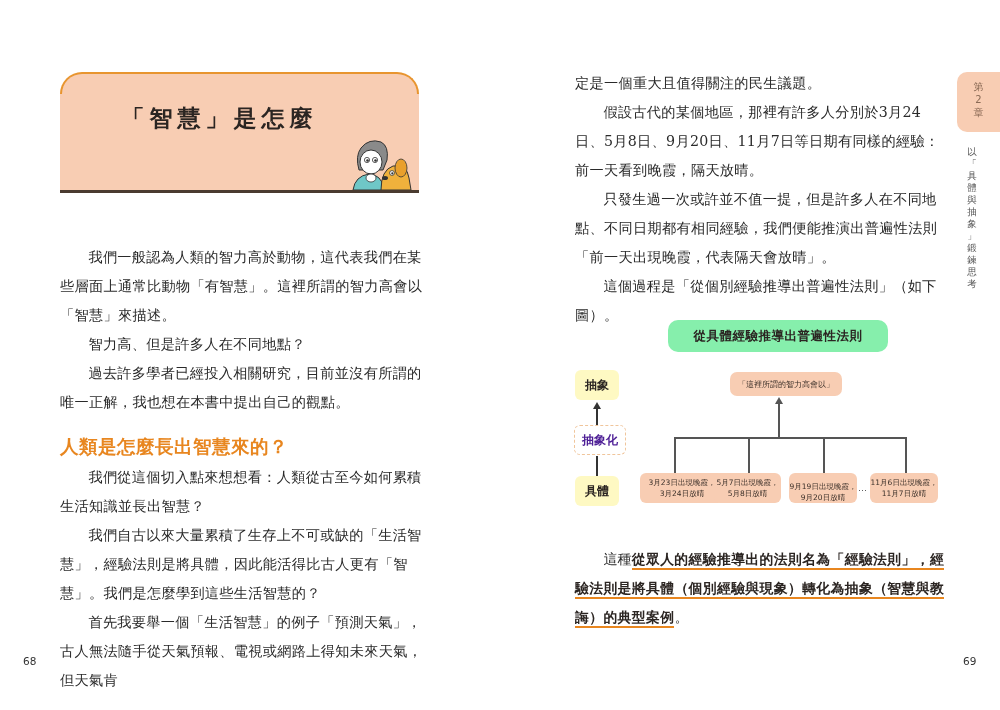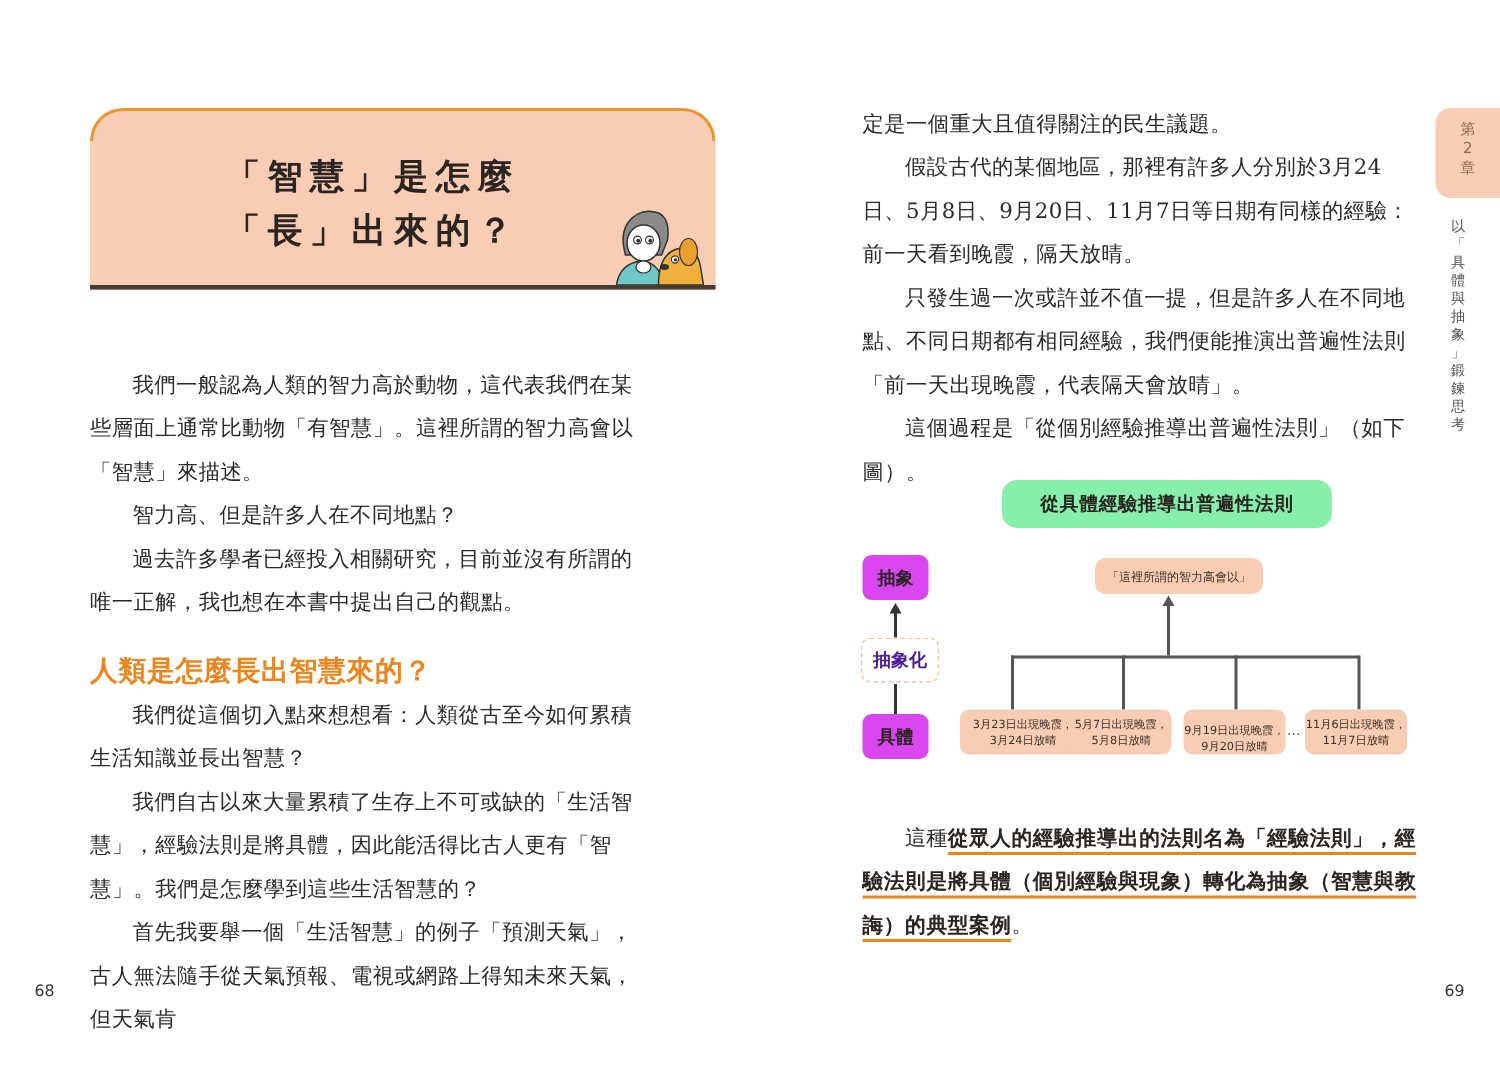--- a/index.html
+++ b/index.html
@@ -4,21 +4,21 @@
 <style>
   * { margin: 0; padding: 0; box-sizing: border-box; }
   html, body { width: 1000px; height: 710px; background: #ffffff; overflow: hidden; }
   body { position: relative; font-family: "DejaVu Serif", "Liberation Serif", serif; color: #2a2a2a; }
 
   .page { position: absolute; top: 0; height: 710px; }
   .page-left { left: 0; width: 500px; }
 
   
   .title-box {
-    position: absolute; left: 60px; top: 72px; width: 417px; height: 121px;
+    position: absolute; left: 60px; top: 72px; width: 359px; height: 121px;
     background: #f8cdb3;
     border-top: 2px solid #e8952f;
     border-left: 2px solid #e8952f;
     border-right: 2px solid #e8952f;
     border-radius: 22px 22px 0 0;
     border-bottom: 3px solid #4a3b30;
   }
   .title-box::after {
     content: ""; position: absolute; left: -2px; right: -2px; top: 20px; bottom: -3px;
     background: #f8cdb3; border-bottom: 3px solid #4a3b30;
@@ -72,21 +72,21 @@
 
   
   .diagram { position: absolute; left: 560px; top: 315px; width: 390px; height: 200px; }
   .dg { position: absolute; font-family: "DejaVu Sans", "Liberation Sans", sans-serif; }
   .banner {
     left: 108px; top: 5px; width: 220px; height: 32px; background: #86efac;
     border-radius: 10px; font-weight: bold; font-size: 12.5px; color: #2b2522;
     display: flex; align-items: center; justify-content: center; letter-spacing: 0.5px;
   }
   .level-box {
-    background: #d946ef; border-radius: 6px; font-size: 12px; font-weight: bold; color: #2b2522;
+    background: #fef9c3; border-radius: 6px; font-size: 12px; font-weight: bold; color: #2b2522;
     display: flex; align-items: center; justify-content: center;
   }
   .lv-abstract { left: 15px; top: 55px; width: 44px; height: 30px; }
   .lv-abstraction { left: 14px; top: 110px; width: 52px; height: 30px; background: #fff;
     border: 1.5px dashed #f0c59b; border-radius: 6px; font-size: 12px; font-weight: bold; color: #4c1d95;
     display: flex; align-items: center; justify-content: center; }
   .lv-concrete { left: 15px; top: 161px; width: 44px; height: 30px; }
   .vline { position: absolute; width: 1.5px; background: #333; }
   .arrowhead { position: absolute; width: 0; height: 0; border-left: 4px solid transparent; border-right: 4px solid transparent; border-bottom: 7px solid #333; }
 
@@ -112,21 +112,20 @@
     border-bottom: 2px solid #e8861f; padding-bottom: 1px;
   }
 </style>
 </head>
 <body>
 
 <div class="page page-left">
   <div class="title-box">
     <div class="title-text">
       <div>「智慧」是怎麼</div>
-      <div>「長」出來的？</div>
     </div>
     <svg class="illustration" viewBox="0 0 68 64">
       <path d="M14 44 Q10 30 16 22 Q24 12 36 16 Q44 20 42 34 L38 44 Z" fill="#8a8a8a" stroke="#333" stroke-width="1"></path>
       <ellipse cx="26" cy="36" rx="11" ry="12" fill="#ffffff" stroke="#333" stroke-width="1"></ellipse>
       <circle cx="22" cy="34" r="2.6" fill="#fff" stroke="#333" stroke-width="0.8"></circle>
       <circle cx="22.5" cy="34.5" r="1.3" fill="#333"></circle>
       <circle cx="30" cy="34" r="2.6" fill="#fff" stroke="#333" stroke-width="0.8"></circle>
       <circle cx="30.5" cy="34.5" r="1.3" fill="#333"></circle>
       <path d="M8 64 Q10 50 24 48 Q36 48 40 64 Z" fill="#6fc7c7" stroke="#333" stroke-width="1"></path>
       <ellipse cx="26" cy="52" rx="5" ry="4" fill="#fff" stroke="#333" stroke-width="0.8"></ellipse>

